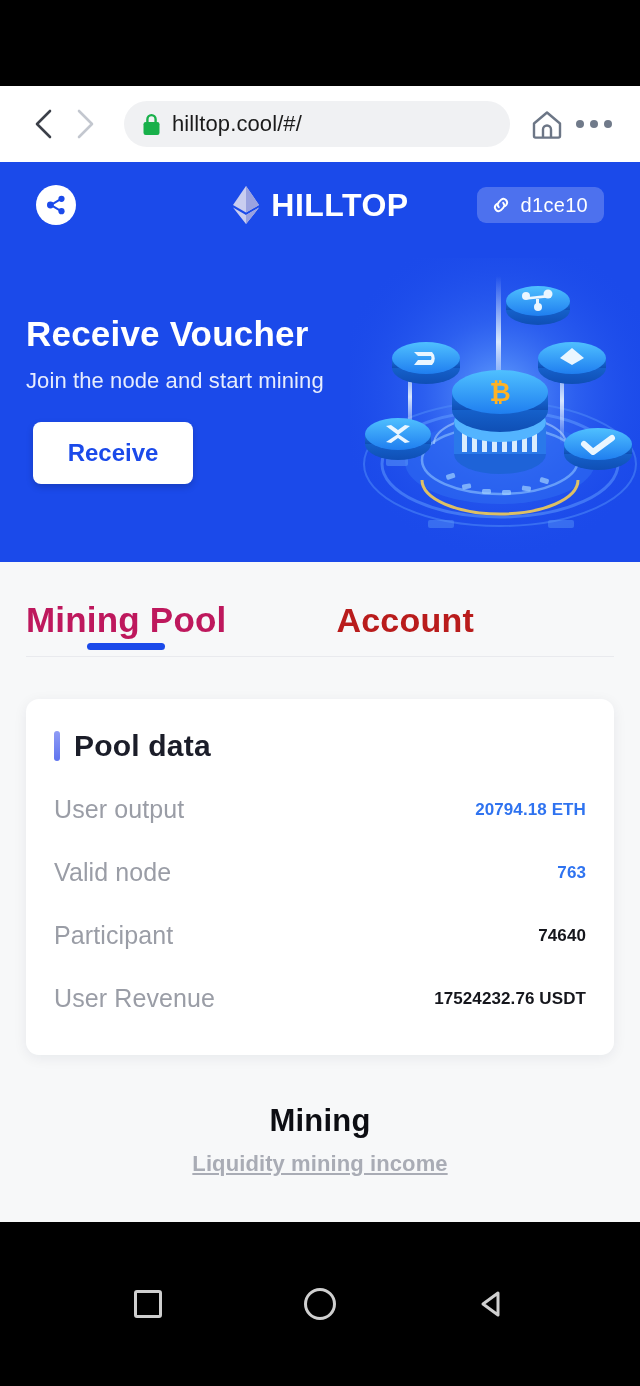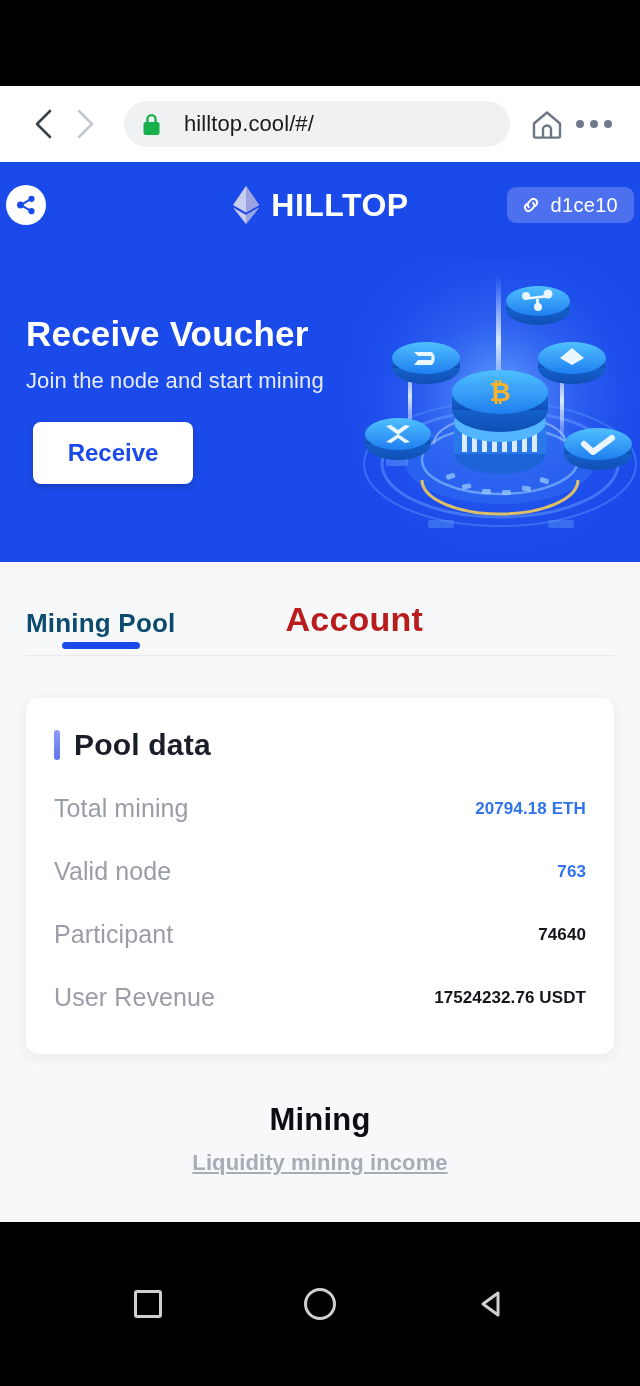--- a/index.html
+++ b/index.html
@@ -17,21 +17,21 @@
   
   .browser-bar {
     position:absolute; top:86px; left:0; width:640px; height:76px;
     background:#fff; display:flex; align-items:center; padding:0 22px;
   }
   .nav-arrow { width:42px; height:42px; display:flex; align-items:center; justify-content:center; flex:0 0 auto; }
   .nav-arrow svg { display:block; }
   .url-pill {
     flex:1 1 auto; height:46px; margin:0 14px 0 18px;
     background:#f0f1f3; border-radius:23px;
-    display:flex; align-items:center; padding:0 18px; gap:23px; min-width:0;
+    display:flex; align-items:center; padding:0 18px; gap:11px; min-width:0;
   }
   .lock-ico { flex:0 0 auto; }
   .url-text {
     font-size:22px; color:#1b1b1b; white-space:nowrap; overflow:hidden;
     text-overflow:ellipsis; letter-spacing:.1px;
   }
   .home-btn { width:46px; height:46px; display:flex; align-items:center; justify-content:center; flex:0 0 auto; }
   .menu-btn { width:48px; height:46px; display:flex; align-items:center; justify-content:center; gap:6px; flex:0 0 auto; }
   .menu-btn i { width:8px; height:8px; border-radius:50%; background:#707a8a; display:block; }
 
@@ -41,21 +41,21 @@
     background:#f7f8f9; overflow:hidden;
   }
 
   
   .hero {
     position:relative; width:640px; height:400px;
     background:#1b4aea; overflow:hidden;
   }
   .app-header {
     position:relative; z-index:5; height:86px;
-    display:flex; align-items:center; padding:0 6px;
+    display:flex; align-items:center; padding:0 36px;
   }
   .share-btn {
     width:40px; height:40px; border-radius:50%; background:#fff;
     display:flex; align-items:center; justify-content:center; flex:0 0 auto;
   }
   .brand {
     position:absolute; left:0; right:0; top:0; height:86px;
     display:flex; align-items:center; justify-content:center; gap:10px;
     pointer-events:none;
   }
@@ -83,21 +83,21 @@
     box-shadow:0 3px 7px rgba(0,0,0,.18);
     margin-left:7px;
   }
 
   
   .tabs {
     position:relative; padding:38px 26px 0 26px; display:flex; align-items:flex-end; gap:110px;
   }
   .tab { position:relative; padding-bottom:16px; cursor:pointer; }
   .tab-label { font-size:34px; font-weight:bold; color:#b91c1c; letter-spacing:.2px; }
-  .tab.active .tab-label { color:#0c4a6e; font-size:26px; }
+  .tab.active .tab-label { color:#be185d; font-size:35px; }
   .tab-underline {
     position:absolute; left:50%; transform:translateX(-50%); bottom:6px;
     width:78px; height:7px; border-radius:4px; background:#1b4aea;
   }
   .tabs-rule {
     margin:0 26px; height:1px; background:#e9eaee;
   }
 
   
   .card {
@@ -339,21 +339,21 @@
     </div>
     <div class="tabs-rule"></div>
 
     <div class="card">
       <div class="card-title-row">
         <span class="title-accent"></span>
         <span class="card-title">Pool data</span>
       </div>
 
       <div class="stat-row">
-        <span class="stat-label">Total mining</span>
+        <span class="stat-label">User output</span>
         <span class="stat-value blue">20794.18 ETH</span>
       </div>
       <div class="stat-row">
         <span class="stat-label">Valid node</span>
         <span class="stat-value blue">763</span>
       </div>
       <div class="stat-row">
         <span class="stat-label">Participant</span>
         <span class="stat-value dark">74640</span>
       </div>

